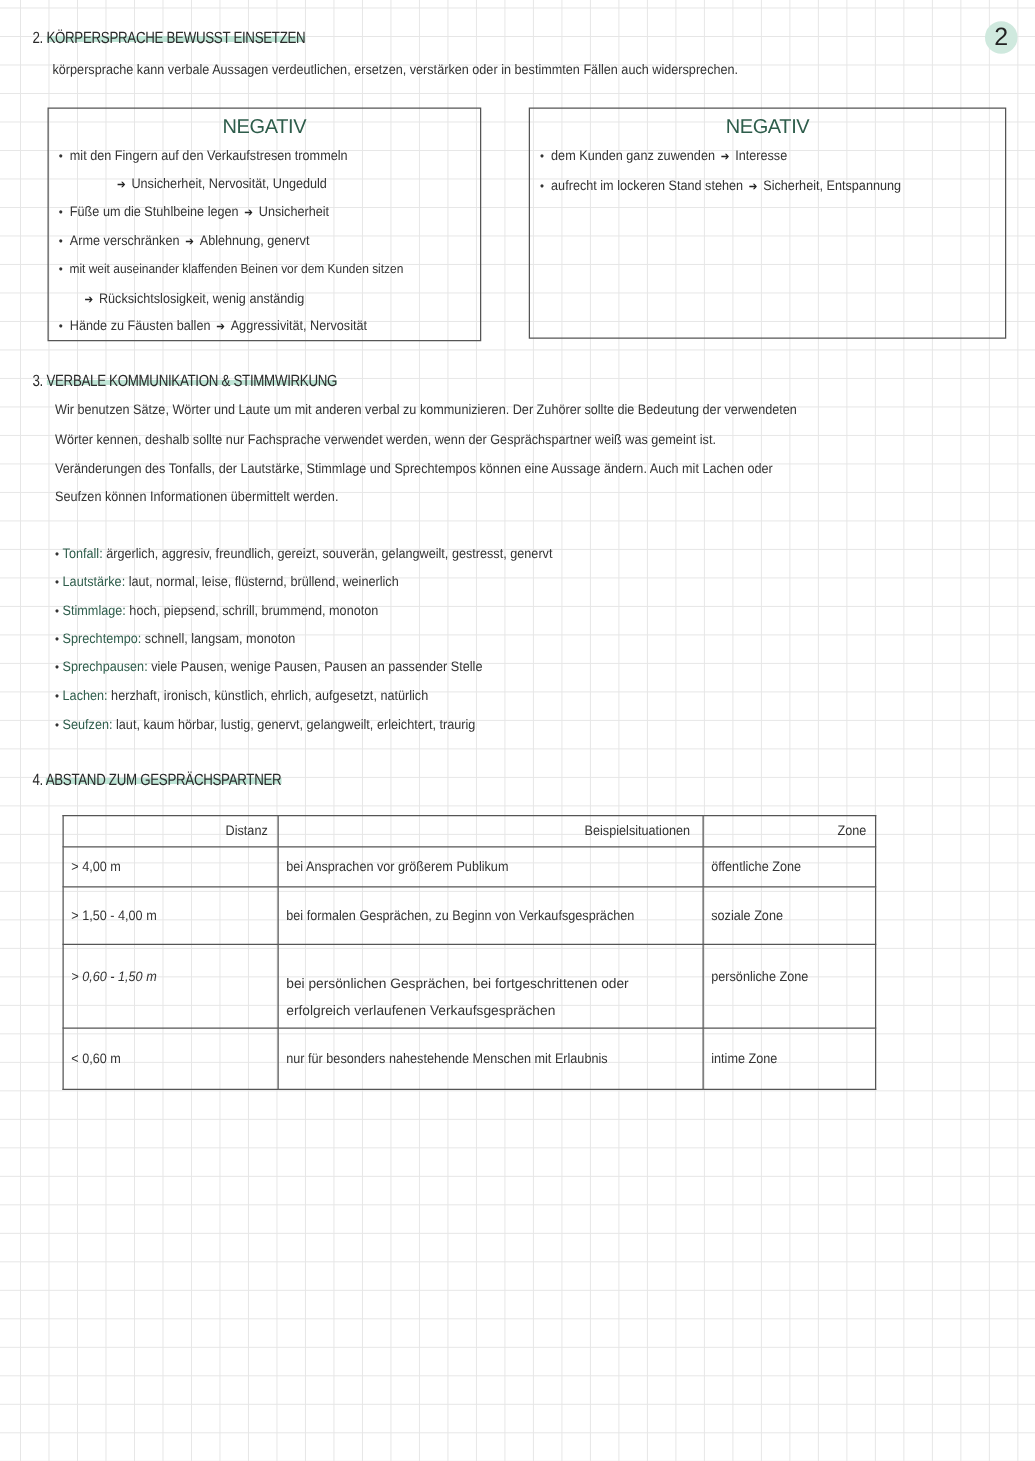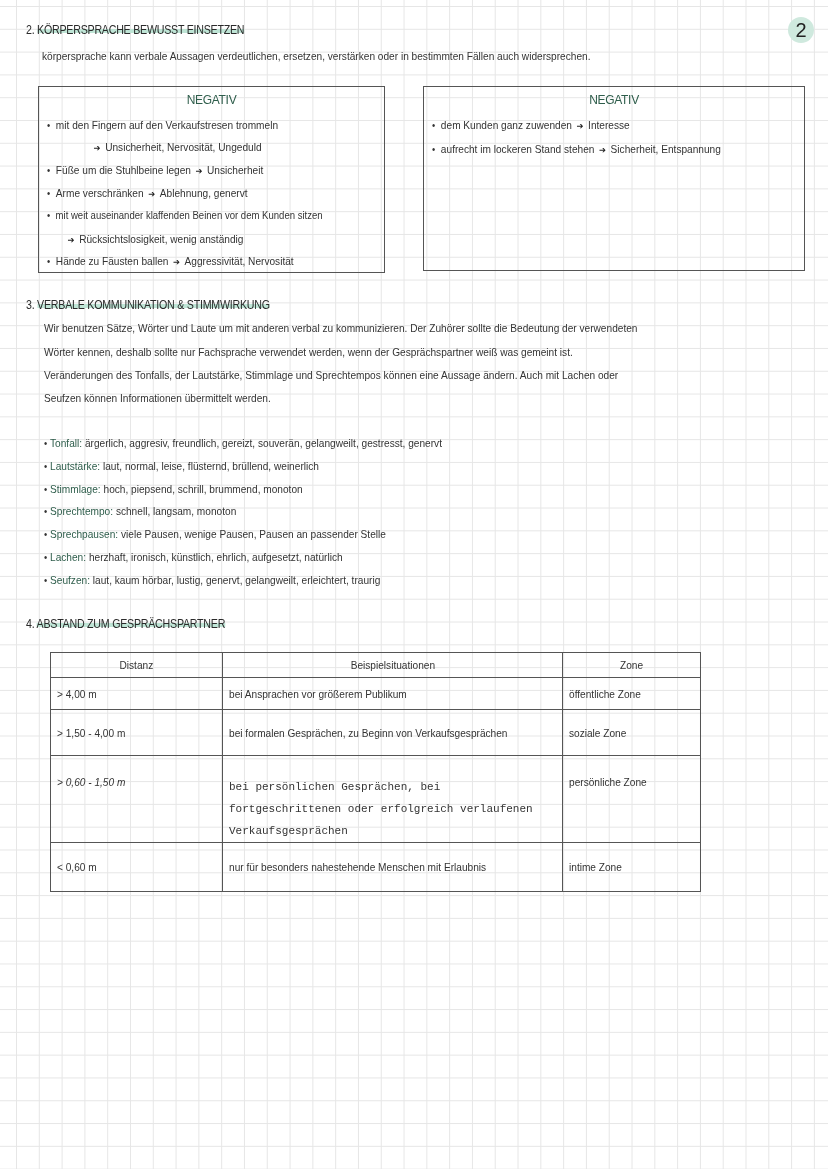--- a/index.html
+++ b/index.html
@@ -30,36 +30,36 @@
       transform: scaleX(0.92); transform-origin: left center;
     }
     .page-num {
       left: 788px; top: 17px; width: 26px; height: 26px; border-radius: 50%;
       background: #cfe9de; text-align: center; line-height: 26px;
       font-family: "Liberation Sans", sans-serif; font-size: 20px; color: #222;
     }
     .box { border: 1.5px solid #555; background: rgba(255,255,255,0.0); }
     .box-title {
       position: absolute; top: 6px; left: 0; right: 0; text-align: center;
-      font-family: "Liberation Sans", sans-serif; font-size: 12px;
+      font-family: "Liberation Sans", sans-serif; font-size: 16px;
       color: #2e5d4b; letter-spacing: -0.3px;
     }
     .dot { width: 14px; font-size: 10px; color: #333; text-align: center; }
     .arrow { color: #222; font-size: 9px; margin: 0 5px; }
     .kw { color: #2e5d4b; }
     table.dist {
       position: absolute; left: 50px; top: 652px; width: 650px;
       border-collapse: collapse; table-layout: fixed;
       font-family: "Liberation Sans", sans-serif; font-size: 11px; color: #333;
     }
     table.dist td, table.dist th {
       border: 1.5px solid #555; padding: 0 6px; vertical-align: middle;
       font-weight: normal; text-align: left;
     }
-    table.dist th { text-align: center; height: 24px; }
+    table.dist th { text-align: right; height: 24px; }
     table.dist th span, table.dist td span { display: inline-block; transform: scaleX(0.92); transform-origin: left center; }
     table.dist th span { transform-origin: center; }
   </style>
 </head>
 <body>
 
 <div class="abs page-num">2</div>
 
 <div class="abs heading" style="left:26px; top:22px;">
   <span>2.</span>
@@ -155,21 +155,21 @@
     <td><span>bei Ansprachen vor größerem Publikum</span></td>
     <td><span>öffentliche Zone</span></td>
   </tr>
   <tr style="height:46px;padding-left:48px;">
     <td><span>&gt; 1,50 - 4,00 m</span></td>
     <td><span>bei formalen Gesprächen, zu Beginn von Verkaufsgesprächen</span></td>
     <td><span>soziale Zone</span></td>
   </tr>
   <tr style="height:67px;">
     <td style="vertical-align:top; padding-top:20px;font-style:italic;"><span>&gt; 0,60 - 1,50 m</span></td>
-    <td style="vertical-align:top; padding-top:20px; white-space:normal; line-height:22px;"><span style="transform:none;font-family:Liberation Mono, monospace;">bei persönlichen Gesprächen, bei fortgeschrittenen oder erfolgreich verlaufenen Verkaufsgesprächen</span></td>
+    <td style="vertical-align:top; padding-top:20px; white-space:normal; line-height:22px;"><span style="transform:none;">bei persönlichen Gesprächen, bei fortgeschrittenen oder erfolgreich verlaufenen Verkaufsgesprächen</span></td>
     <td style="vertical-align:top; padding-top:20px;"><span>persönliche Zone</span></td>
   </tr>
   <tr style="height:49px;">
     <td><span>&lt; 0,60 m</span></td>
     <td><span>nur für besonders nahestehende Menschen mit Erlaubnis</span></td>
     <td><span>intime Zone</span></td>
   </tr>
 </tbody>
   </table>
 

